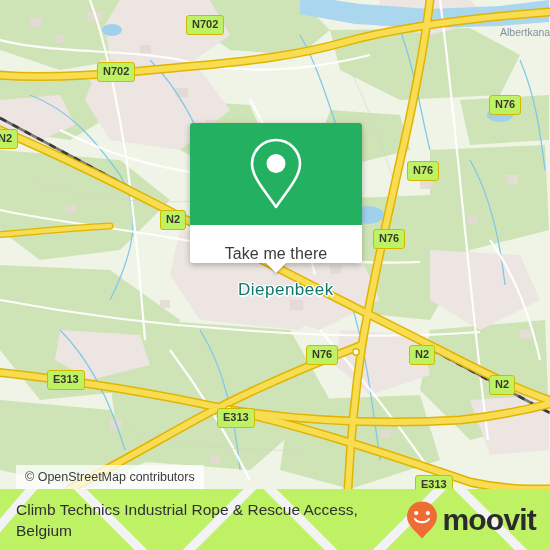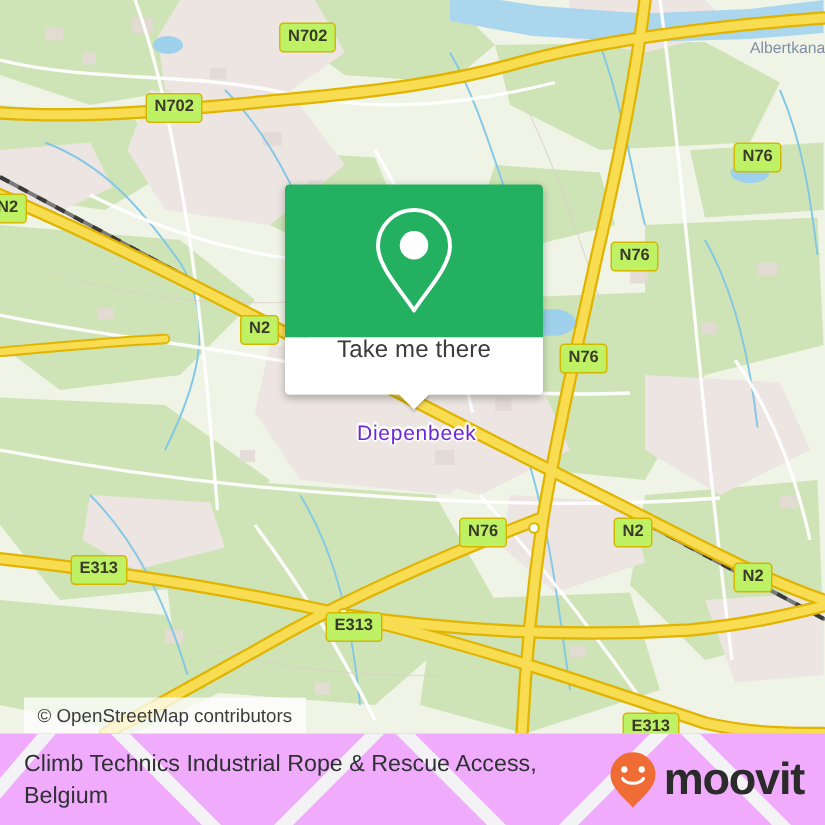--- a/index.html
+++ b/index.html
@@ -27,22 +27,22 @@
     height: 489px;
     overflow: hidden;
     background: #e9efe0;
   }
   .map-svg { position: absolute; left: 0; top: 0; }
 
   
   .place-label {
     position: absolute;
     font-family: "Liberation Sans", sans-serif;
-    font-size: 14px;
-    color: #6d28d9;
+    font-size: 17px;
+    color: #0f766e;
     letter-spacing: 0.5px;
     white-space: nowrap;
     text-shadow:
       -1.5px 0 rgba(255,255,255,.9), 1.5px 0 rgba(255,255,255,.9),
       0 -1.5px rgba(255,255,255,.9), 0 1.5px rgba(255,255,255,.9),
       -1px -1px rgba(255,255,255,.9), 1px 1px rgba(255,255,255,.9),
       1px -1px rgba(255,255,255,.9), -1px 1px rgba(255,255,255,.9);
   }
   .water-label {
     position: absolute;
@@ -87,21 +87,21 @@
     height: 102px;
     display: flex;
     align-items: center;
     justify-content: center;
   }
   .callout-bottom {
     background: #ffffff;
     border-radius: 0 0 3px 3px;
     height: 38px;
     display: flex;
-    align-items: flex-start;
+    align-items: flex-end;
     justify-content: center;
     position: relative;
   }
   .callout-label {
     font-family: "Liberation Sans", sans-serif;
     font-size: 16px;
     color: #3b3b3b;
     letter-spacing: .1px;
   }
   .callout-tail {
@@ -129,21 +129,21 @@
     z-index: 25;
     white-space: nowrap;
   }
 
   
   .footer {
     position: absolute;
     left: 0; top: 489px;
     width: 550px;
     height: 61px;
-    background: #f0abfc;
+    background: #bef264;
     overflow: hidden;
   }
   .footer-watermark {
     position: absolute; left: 0; top: 0;
     opacity: 1;
   }
   .footer-inner {
     position: relative;
     height: 100%;
     display: flex;

